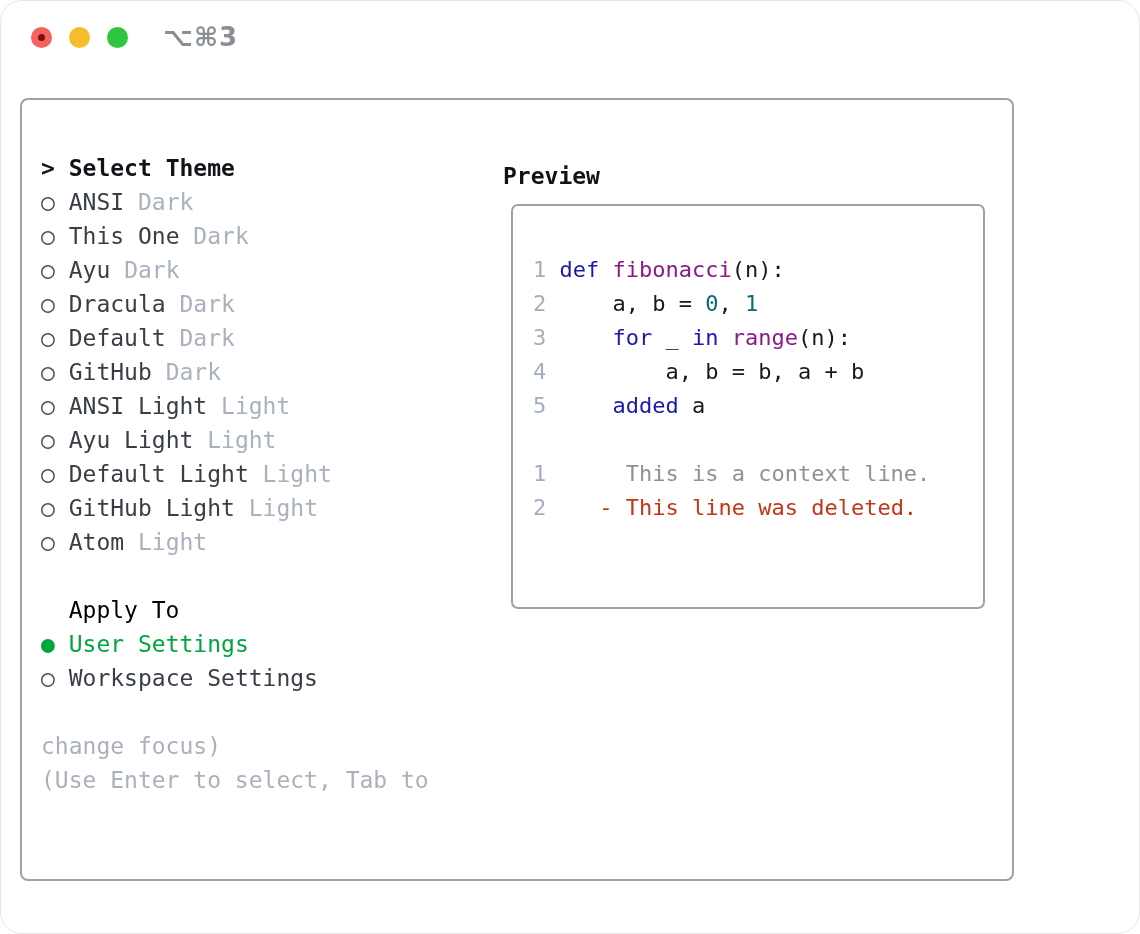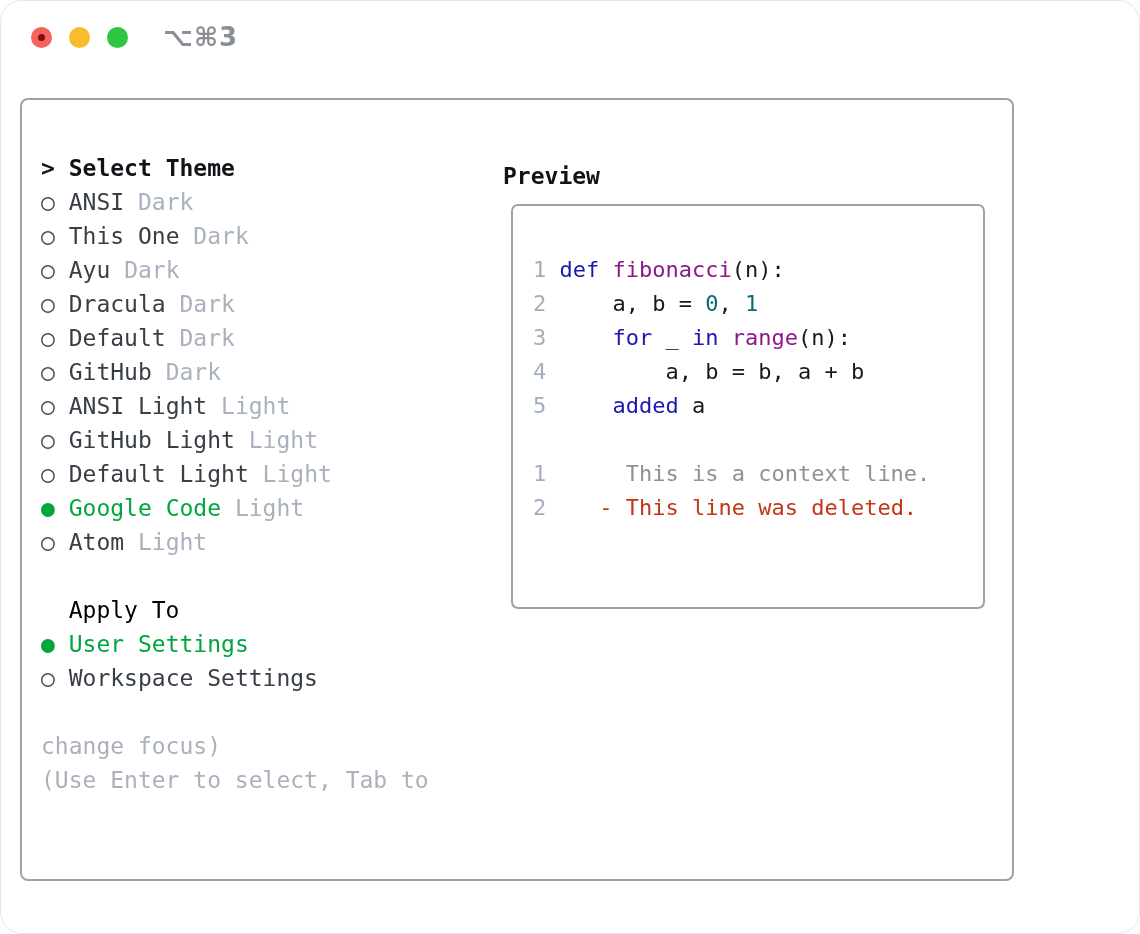--- a/index.html
+++ b/index.html
@@ -87,23 +87,23 @@
     <div class="left-col">
       <div class="row"><span class="prompt">&gt;</span><span> </span><span class="section-title">Select Theme</span></div>
       <div id="theme-list">
           <div class="row"><span class="circle">○</span> <span class="opt-label">ANSI</span> <span class="variant">Dark</span></div>
           <div class="row"><span class="circle">○</span> <span class="opt-label">This One</span> <span class="variant">Dark</span></div>
           <div class="row"><span class="circle">○</span> <span class="opt-label">Ayu</span> <span class="variant">Dark</span></div>
           <div class="row"><span class="circle">○</span> <span class="opt-label">Dracula</span> <span class="variant">Dark</span></div>
           <div class="row"><span class="circle">○</span> <span class="opt-label">Default</span> <span class="variant">Dark</span></div>
           <div class="row"><span class="circle">○</span> <span class="opt-label">GitHub</span> <span class="variant">Dark</span></div>
           <div class="row"><span class="circle">○</span> <span class="opt-label">ANSI Light</span> <span class="variant">Light</span></div>
+          <div class="row"><span class="circle">○</span> <span class="opt-label">Ayu Light</span> <span class="variant">Light</span></div>
+          <div class="row"><span class="circle">○</span> <span class="opt-label">Default Light</span> <span class="variant">Light</span></div>
           <div class="row"><span class="circle">○</span> <span class="opt-label">GitHub Light</span> <span class="variant">Light</span></div>
-          <div class="row"><span class="circle">○</span> <span class="opt-label">Default Light</span> <span class="variant">Light</span></div>
-          <div class="row"><span class="circle on">●</span> <span class="opt-label sel">Google Code</span> <span class="variant">Light</span></div>
           <div class="row"><span class="circle">○</span> <span class="opt-label">Atom</span> <span class="variant">Light</span></div>
         </div>
       <div class="row"></div>
       <div class="row apply-title-row">Apply To</div>
       <div id="apply-list">
           <div class="row"><span class="circle on">●</span> <span class="opt-label sel">User Settings</span></div>
           <div class="row"><span class="circle">○</span> <span class="opt-label">Workspace Settings</span></div>
         </div>
       <div class="row"></div>
       <div id="hint">

